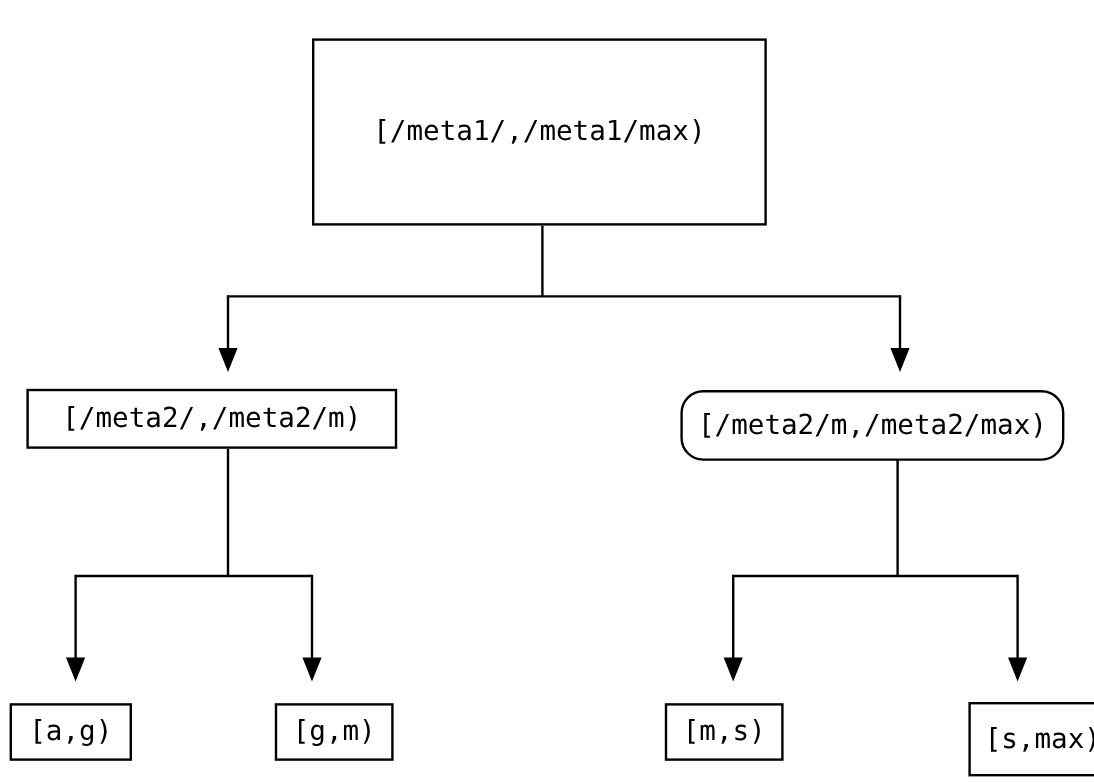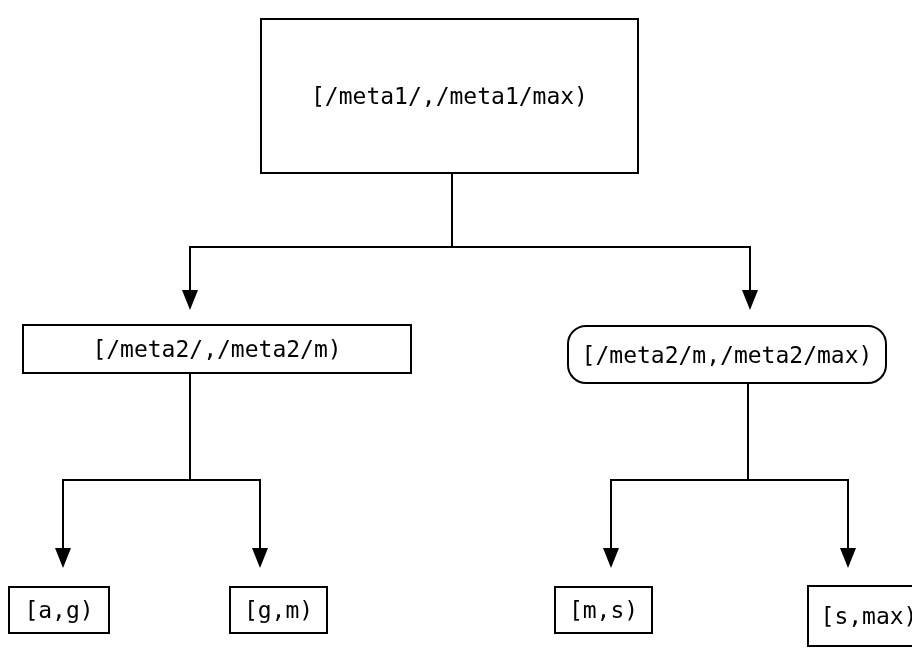--- a/index.html
+++ b/index.html
@@ -21,22 +21,22 @@
     border: 2px solid #000000;
     background: #ffffff;
     display: flex;
     align-items: center;
     justify-content: center;
     font-size: 23px;
     color: #000000;
     white-space: nowrap;
     letter-spacing: 0;
   }
-  #node-root   { left: 260px; top: 18px;  width: 379px; height: 156px; }
-  #node-left   { left: 22px;  top: 324px; width: 390px; height: 50px; }
+  #node-root   { left: 260px; top: 32px;  width: 379px; height: 156px; }
+  #node-left   { left: 22px;  top: 324px; width: 309px; height: 50px; }
   #node-right  { left: 567px; top: 325px; width: 320px; height: 59px; border-radius: 19px; }
   #node-leaf-ag   { left: 8px;   top: 586px; width: 102px; height: 48px; align-items: center; }
   #node-leaf-gm   { left: 205px; top: 586px; width: 99px;  height: 48px; margin-left: 24px; }
   #node-leaf-ms   { left: 554px; top: 586px; width: 99px;  height: 48px; }
   #node-leaf-smax { left: 779px; top: 585px; width: 124px; height: 62px; margin-left: 28px; }
   #connectors {
     position: absolute;
     left: 0;
     top: 0;
     width: 912px;

